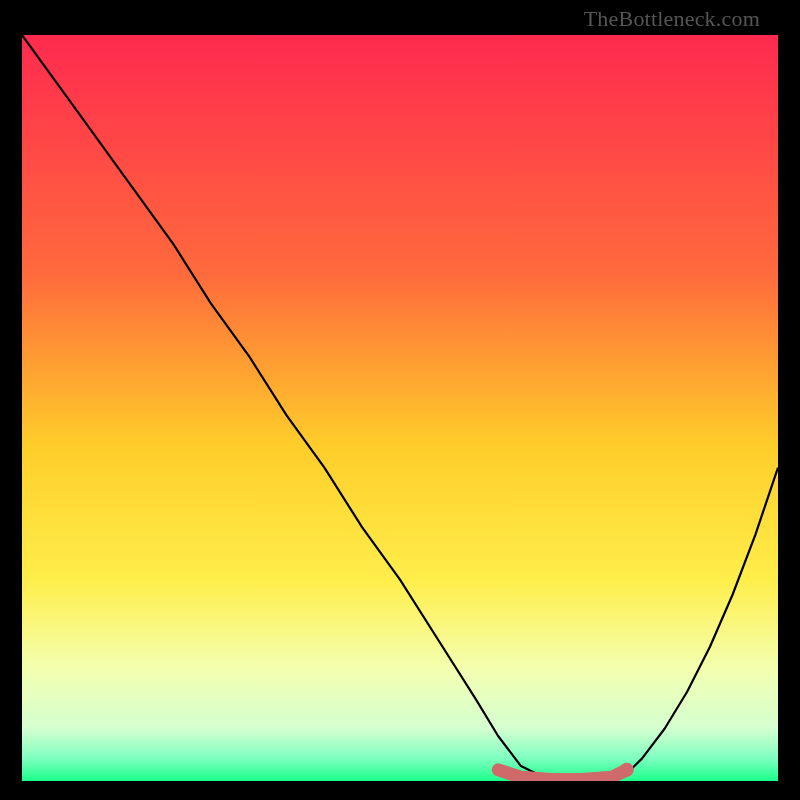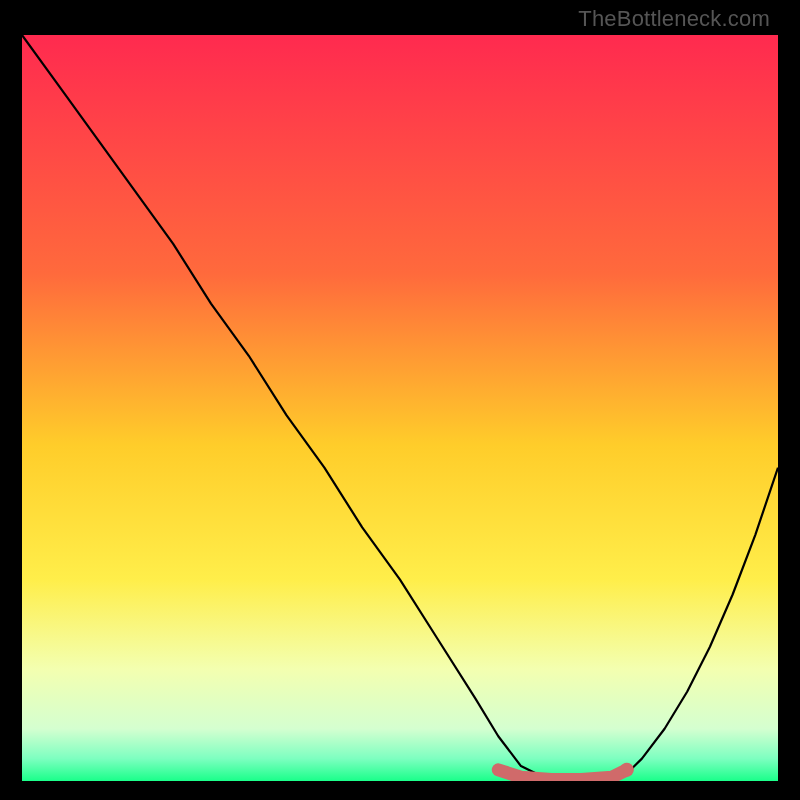--- a/index.html
+++ b/index.html
@@ -23,26 +23,27 @@
     background: #000;
     overflow: hidden;
   }
   .gradient-fill {
     position: absolute;
     inset: 0;
   }
   .attribution {
     position: absolute;
     top: 6px;
-    right: 30px;
+    right: 40px;
     font-size: 22px;
     font-weight: 500;
     color: #555;
     letter-spacing: 0.2px;
     user-select: none;
+    font-family: Liberation Serif, serif;
   }
   svg.curve {
     position: absolute;
     inset: 0;
     width: 100%;
     height: 100%;
     overflow: visible;
   }
 </style>
 </head>

